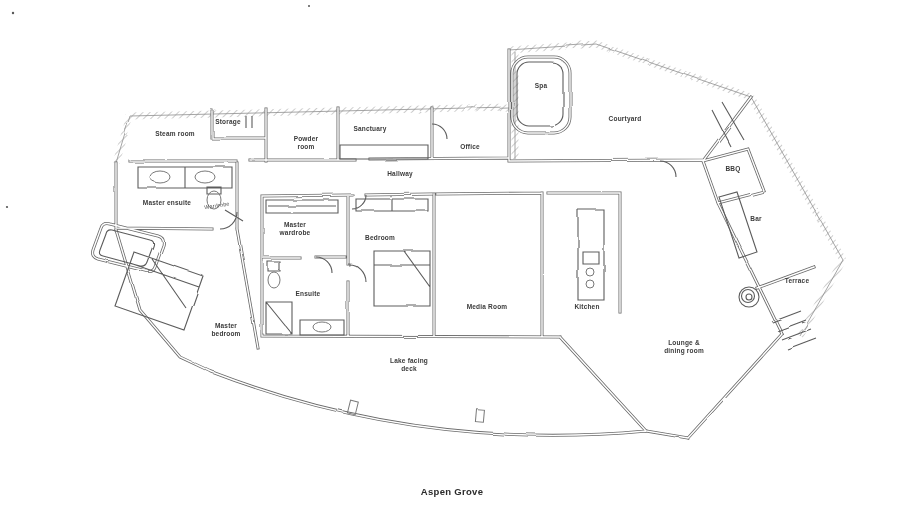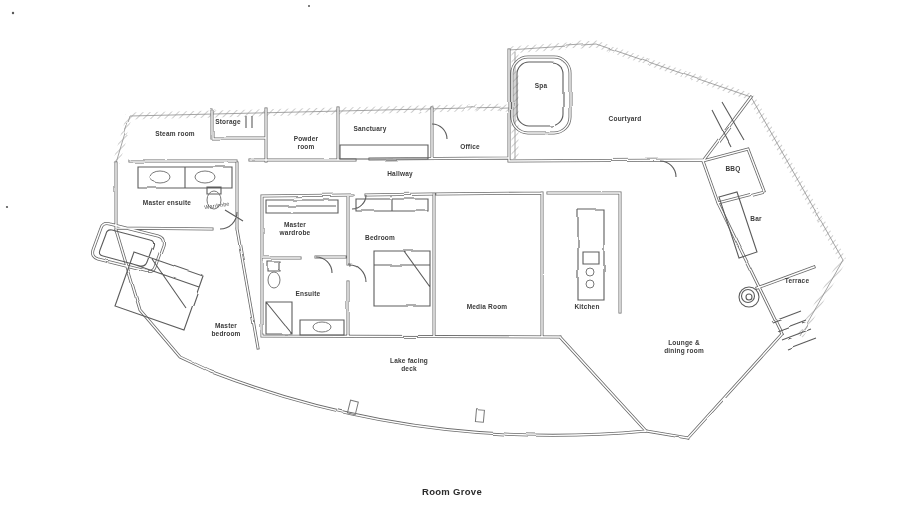--- a/index.html
+++ b/index.html
@@ -170,14 +170,14 @@
   <div class="room-label" style="left:308px;top:294px">Ensuite</div>
   <div class="room-label" style="left:487px;top:307px">Media Room</div>
   <div class="room-label" style="left:587px;top:307px">Kitchen</div>
   <div class="room-label" style="left:684px;top:347px">Lounge &amp;
 dining room</div>
   <div class="room-label" style="left:409px;top:365px">Lake facing
 deck</div>
   <div class="room-label" style="left:226px;top:330px">Master
 bedroom</div>
 
-  <div class="room-label plan-title" style="left:452px;top:492px">Room Grove</div>
+  <div class="room-label plan-title" style="left:452px;top:492px">Aspen Grove</div>
 </div>
 
 </body></html>

